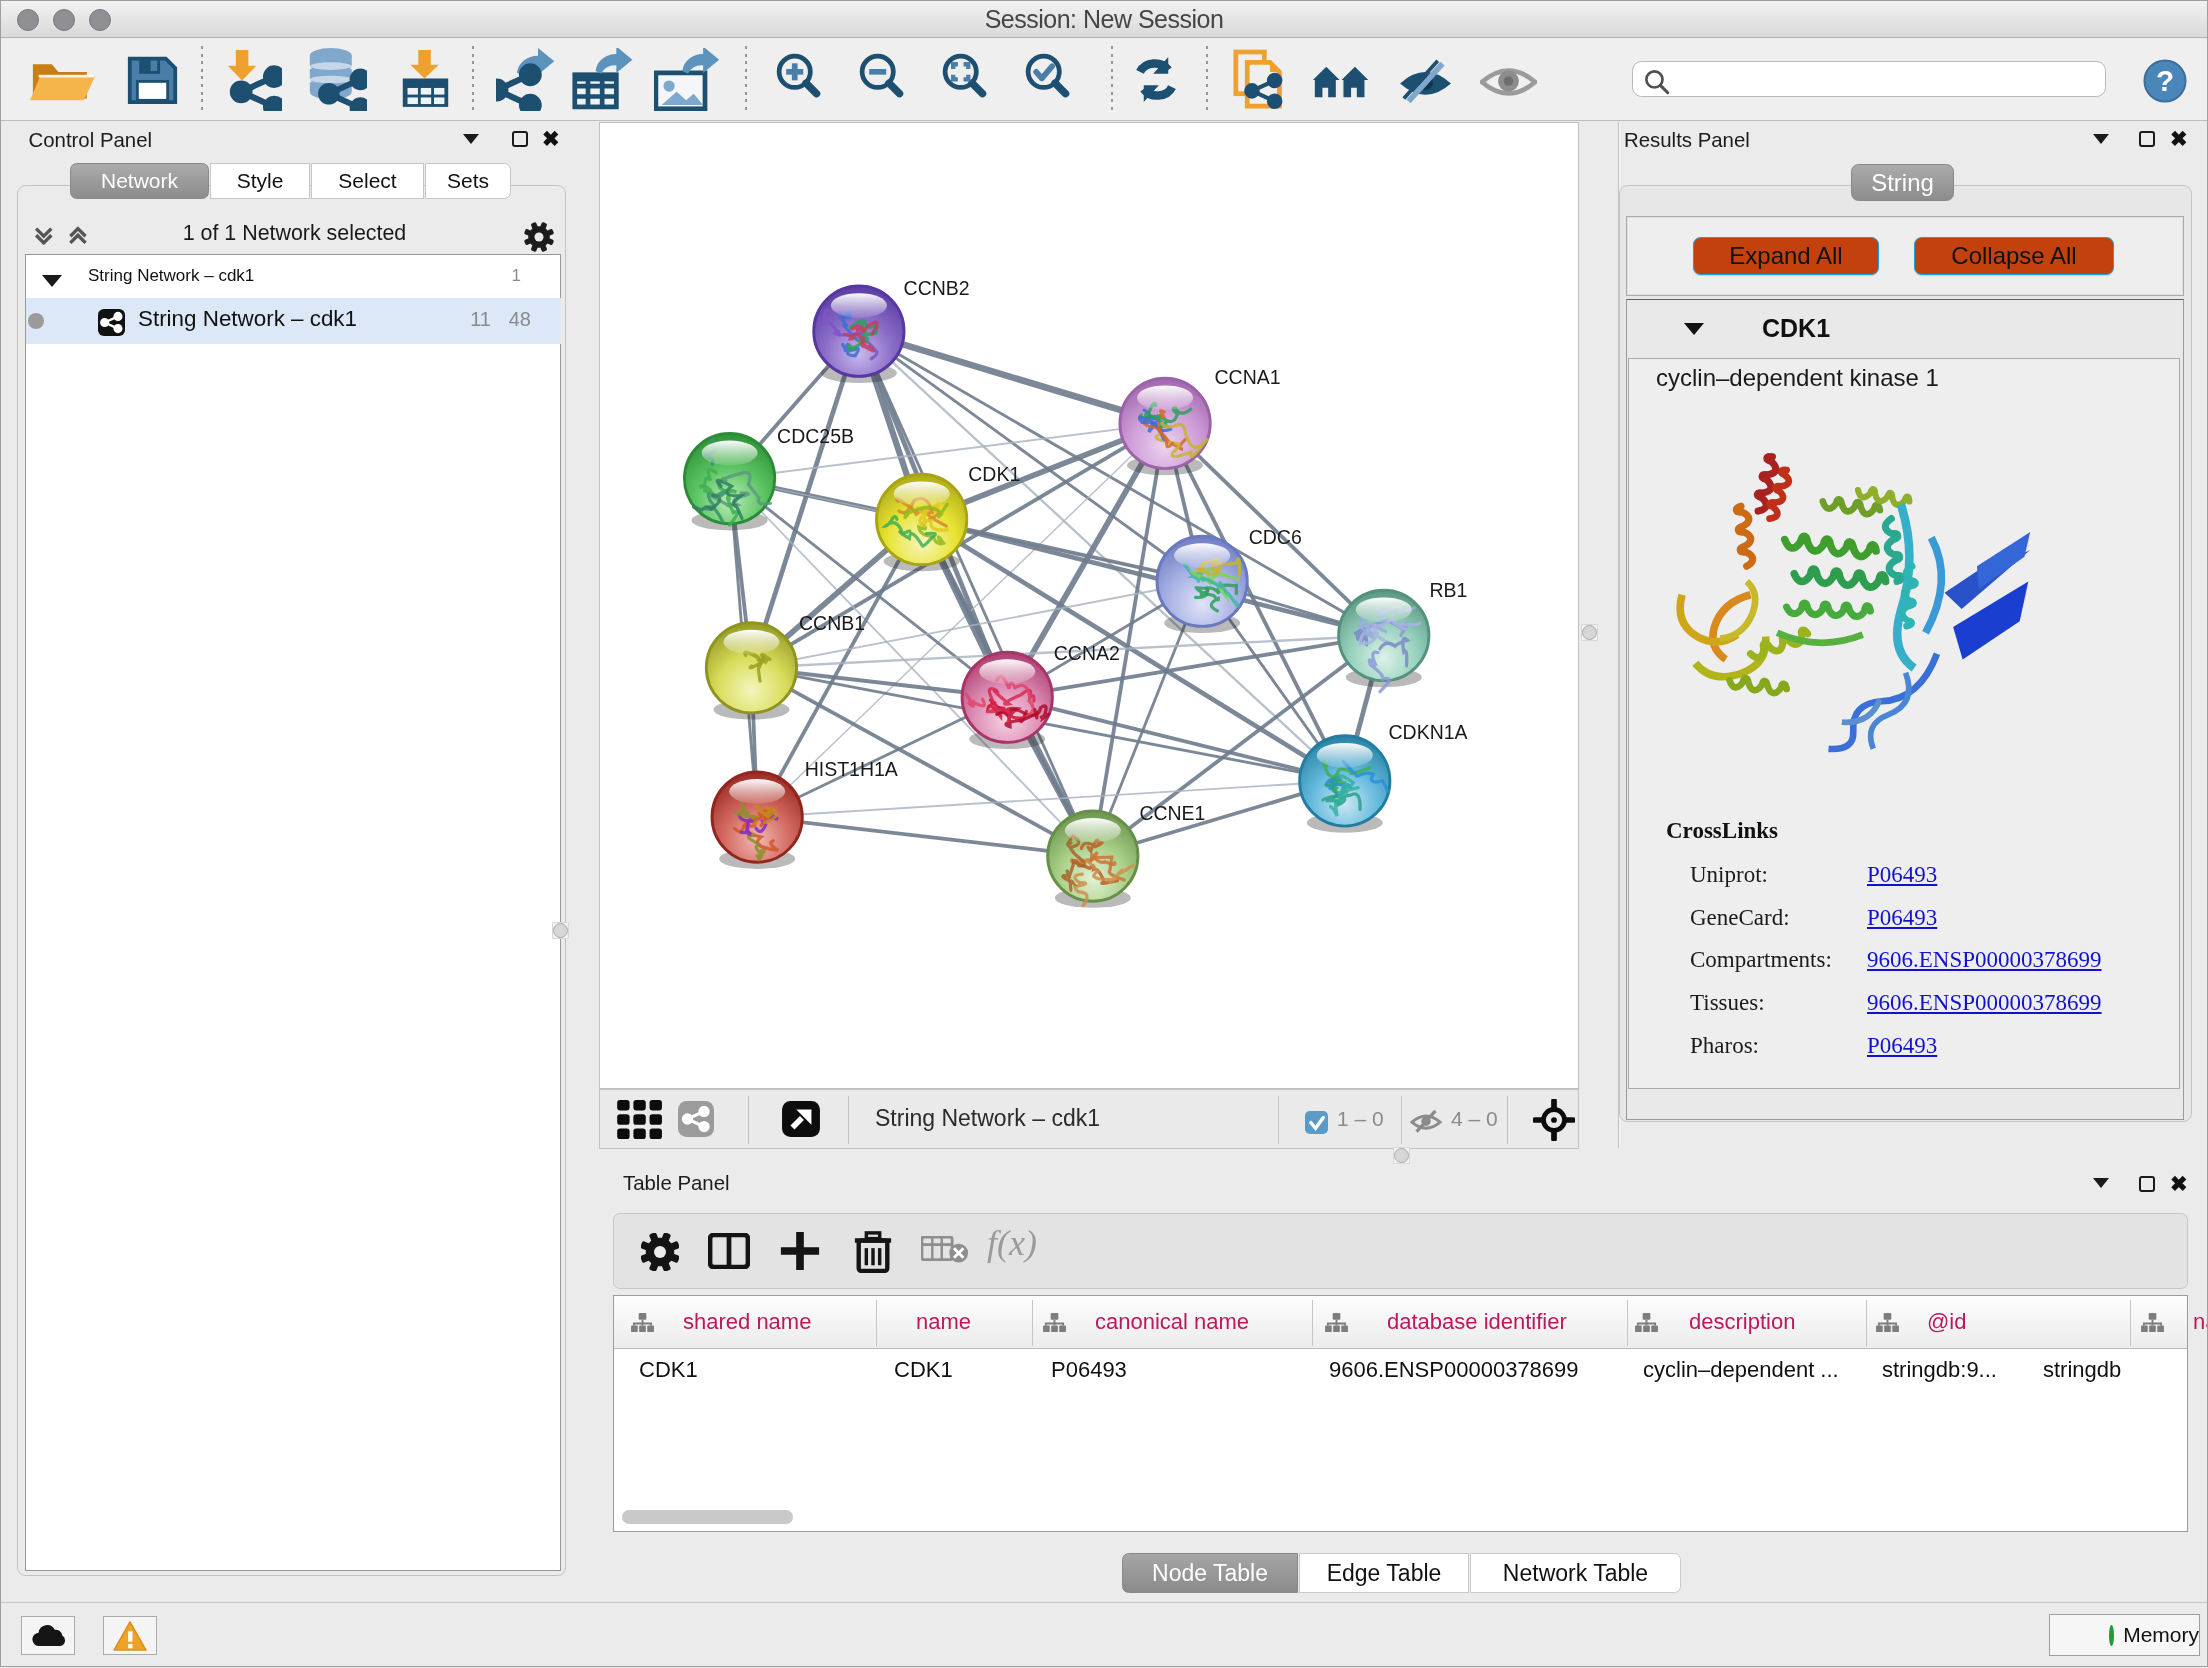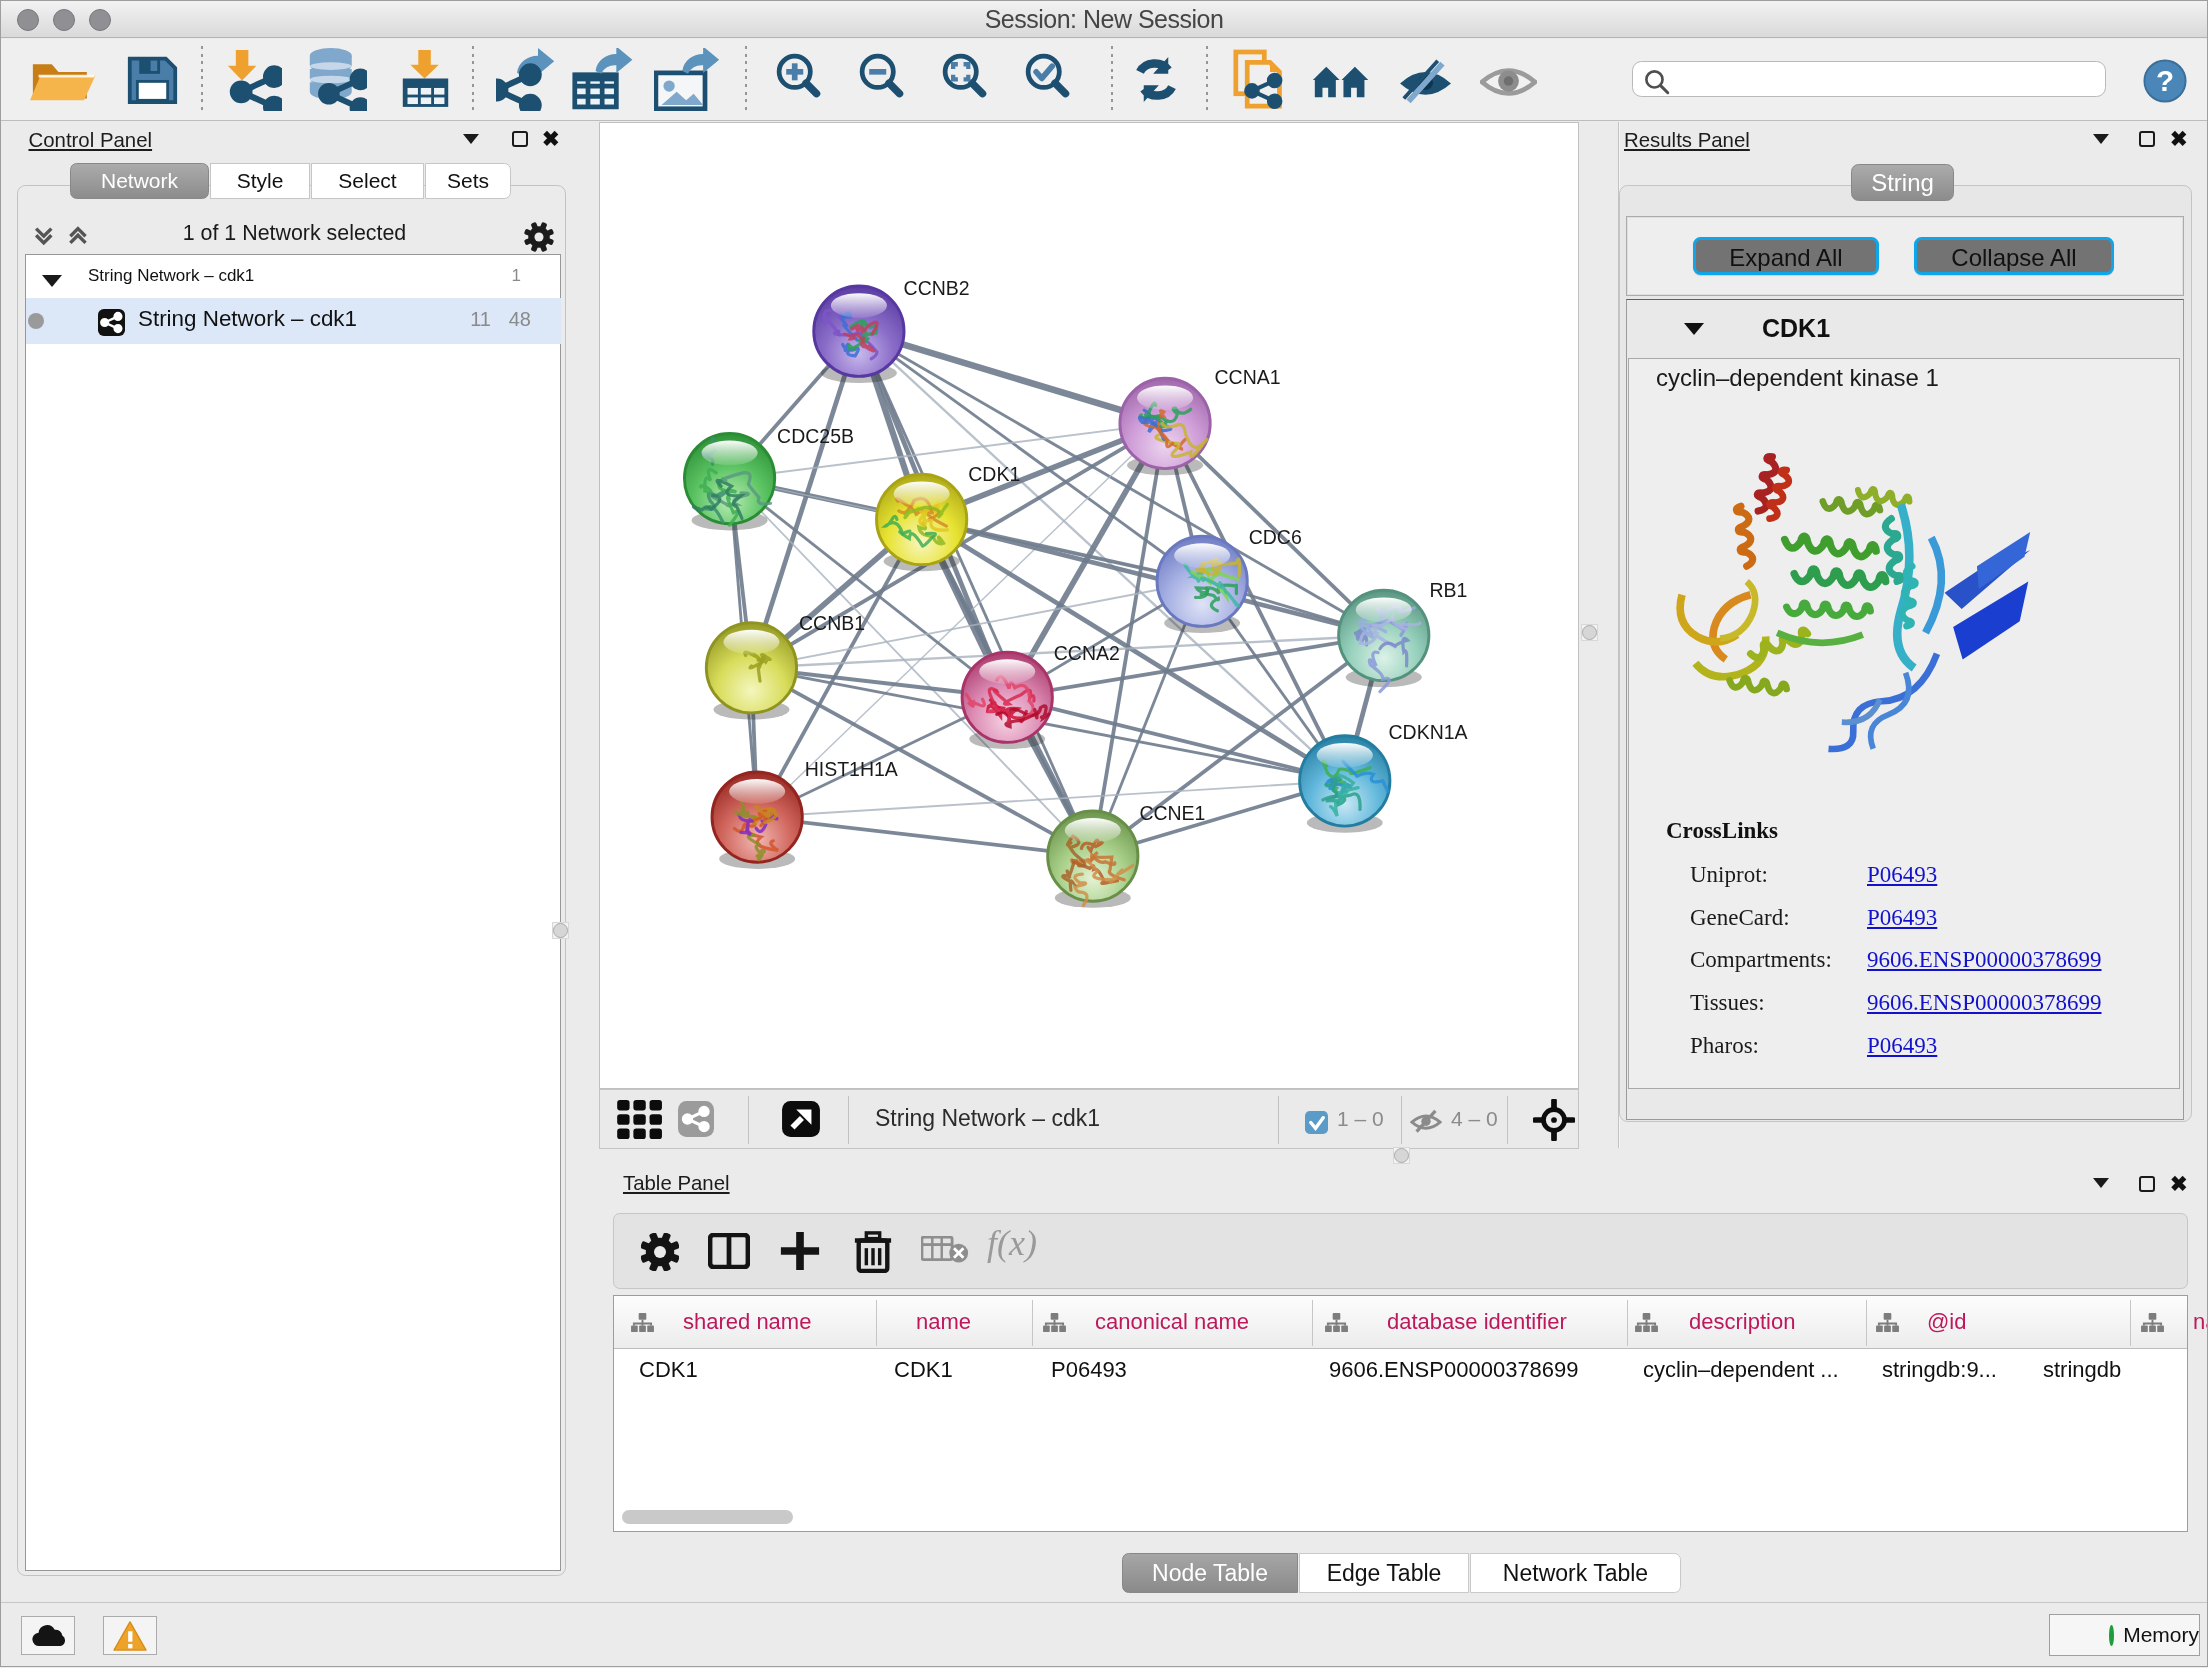--- a/index.html
+++ b/index.html
@@ -6,38 +6,38 @@
 .abs{position:absolute;}
 
 #titlebar{left:0;top:0;width:2208px;height:38px;background:linear-gradient(#f3f3f3,#d9d9d9);border-bottom:1px solid #b3b3b3;}
 .tl{width:22px;height:22px;border-radius:50%;background:#8f8f94;border:1px solid #77777c;top:8.6px;}
 #wtitle{width:100%;text-align:center;top:4.8px;font-size:25px;font-weight:normal;color:#454545;letter-spacing:-0.5px;}
 
 #toolbar{left:0;top:39px;width:2208px;height:82px;background:#efefef;border-bottom:1px solid #bdbdbd;}
 .vsep{top:46px;height:68px;width:1.9px;background-image:repeating-linear-gradient(#969696 0 2.9px,transparent 2.9px 7.6px);}
 #searchbox{left:1632px;top:61px;width:474px;height:36px;background:#fff;border:1.9px solid #b9b9b9;border-radius:9.5px;}
 
-.paneltitle{font-size:20.4px;color:#1c1c1c;text-decoration:underline;}
+.paneltitle{font-size:20.4px;color:#1c1c1c;}
 .pbtn-tri{width:0;height:0;border-left:8.6px solid transparent;border-right:8.6px solid transparent;border-top:10.5px solid #1a1a1a;}
 .pbtn-sq{width:16px;height:16px;border:2.4px solid #1a1a1a;border-radius:2.9px;background:transparent;}
 .pbtn-x{font-size:21px;font-weight:bold;color:#111;line-height:16px;}
 .tab{height:36px;font-size:21px;text-align:center;border:1px solid #c6c6c6;background:#fff;color:#111;z-index:3;}
 .tabsel{background:linear-gradient(#ababab,#8c8c8c);color:#fff;border:1px solid #888;}
 #cp-box{left:17px;top:185px;width:549px;height:1391px;border:1.9px solid #c2c2c2;border-radius:8.6px;background:#ebebeb;}
 #cp-list{left:25px;top:254px;width:536px;height:1317px;background:#fff;border:1px solid #979797;}
 #cp-row2{background:#dce8f8;}
 
 #netpanel{left:599px;top:122px;width:980px;height:967px;background:#fff;border:1px solid #c0c0c0;}
 #nettoolbar{left:599px;top:1089px;width:980px;height:60px;background:#eaeaea;border:1px solid #c4c4c4;}
 .ntsep{top:5.7px;height:48px;width:1px;background:#c2c2c2;}
 
 #rp-box{left:1619px;top:185px;width:573px;height:937px;border:1.9px solid #c4c4c4;border-radius:8.6px;background:#e7e7e7;}
 #rp-boxA{left:1626px;top:216px;width:558px;height:80px;background:#eeeeee;border:1px solid #ababab;box-shadow:0 0 0 1px #dfdfdf inset;}
 #rp-boxB{left:1626px;top:299px;width:558px;height:821px;background:#e9e9e9;border:1px solid #9a9a9a;border-top:1.9px solid #5f5f5f;}
-.rbtn{top:237px;height:38px;background:#737373;border:3px solid #0ea5e9;border-radius:7.6px;font-size:24px;color:#111;text-align:center;line-height:35px;box-shadow:0 1px 1px rgba(0,0,0,.12);}
+.rbtn{top:237px;height:38px;background:#c2410c;border:1px solid #0ea5e9;border-radius:7.6px;font-size:24px;color:#111;text-align:center;line-height:35px;box-shadow:0 1px 1px rgba(0,0,0,.12);}
 #rp-content{left:1628px;top:358px;width:552px;height:731px;background:#eeeeee;border:1px solid #a8a8a8;}
 .serif{font-family:"Liberation Serif",serif;}
 .xlink{color:#1212cc;text-decoration:underline;}
 
 #tp-toolbar{left:613px;top:1213px;width:1575px;height:76px;background:#e3e3e3;border:1px solid #c6c6c6;border-radius:6.7px;}
 #tp-table{left:613px;top:1295px;width:1575px;height:237px;background:#fff;border:1px solid #9d9d9d;}
 #tp-header{left:0;top:0;width:100%;height:53px;background:linear-gradient(#fdfdfd,#ececec);border-bottom:1px solid #bcbcbc;}
 .hsep{top:3.8px;height:46px;width:1px;background:#c6c6c6;}
 .hcell{top:13.3px;font-size:22px;color:#be185d;}
 .vcell{font-size:22px;color:#111;}

